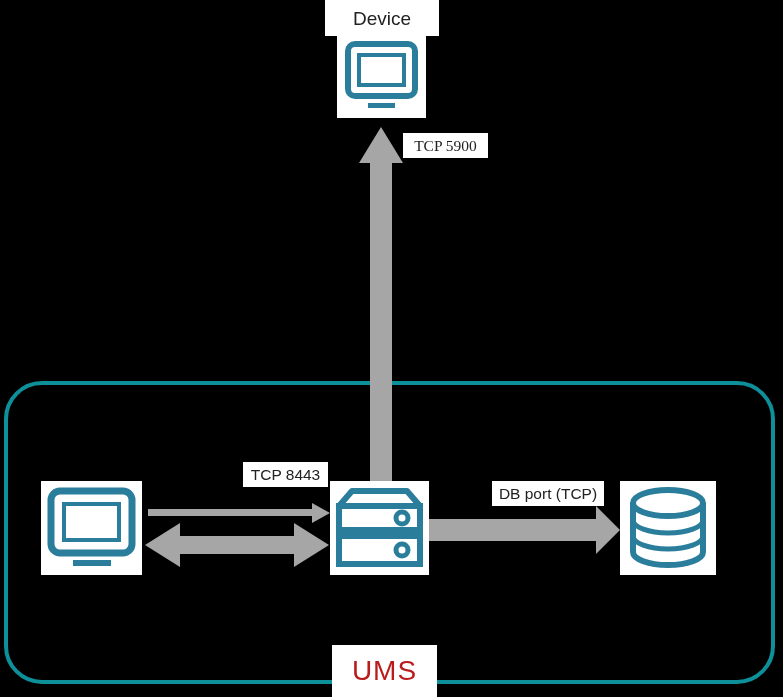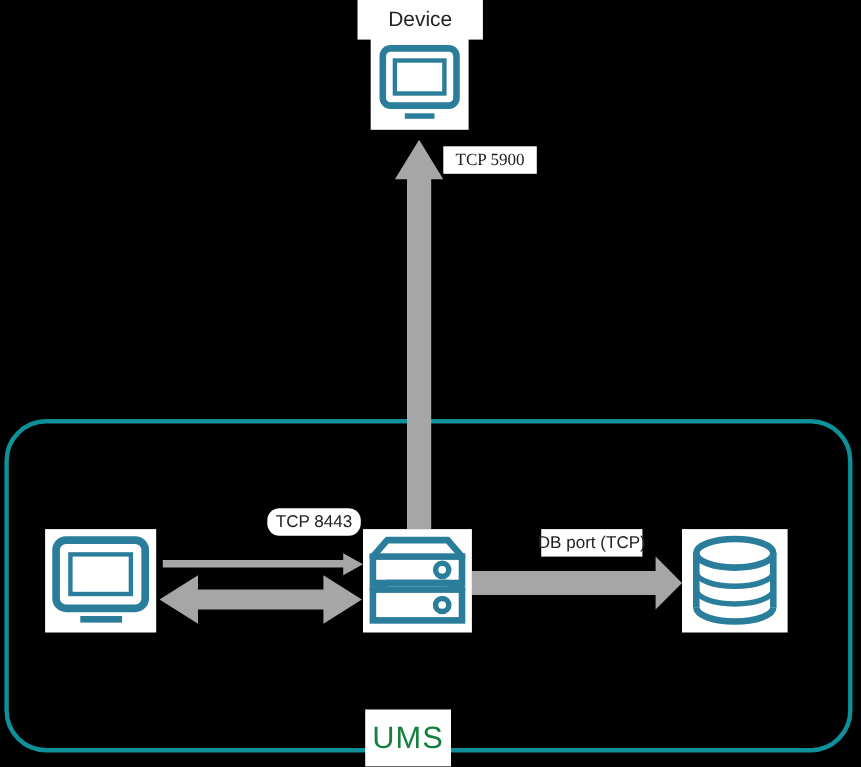--- a/index.html
+++ b/index.html
@@ -52,31 +52,30 @@
   .label-tcp5900 {
     left: 403px; top: 133px;
     width: 85px; height: 25px;
     font-size: 15.5px;
     font-family: Liberation Serif, serif;
   }
   .label-tcp8443 {
     left: 243px; top: 462px;
     width: 85px; height: 25px;
     font-size: 15.5px;
-    border-radius: 11px;
   }
   .label-dbport {
     left: 492px; top: 481px;
-    width: 92px; height: 25px;
+    width: 112px; height: 25px;
     font-size: 15.5px;
   }
   .label-ums {
     left: 332px; top: 645px;
-    width: 78px; height: 52px;
-    color: #15803d;
+    width: 105px; height: 52px;
+    color: #b91c1c;
     font-size: 28px;
     letter-spacing: 1px;
     z-index: 5;
   }
 
   
   .icon-tile {
     background: #ffffff;
     display: block;
     box-sizing: border-box;

